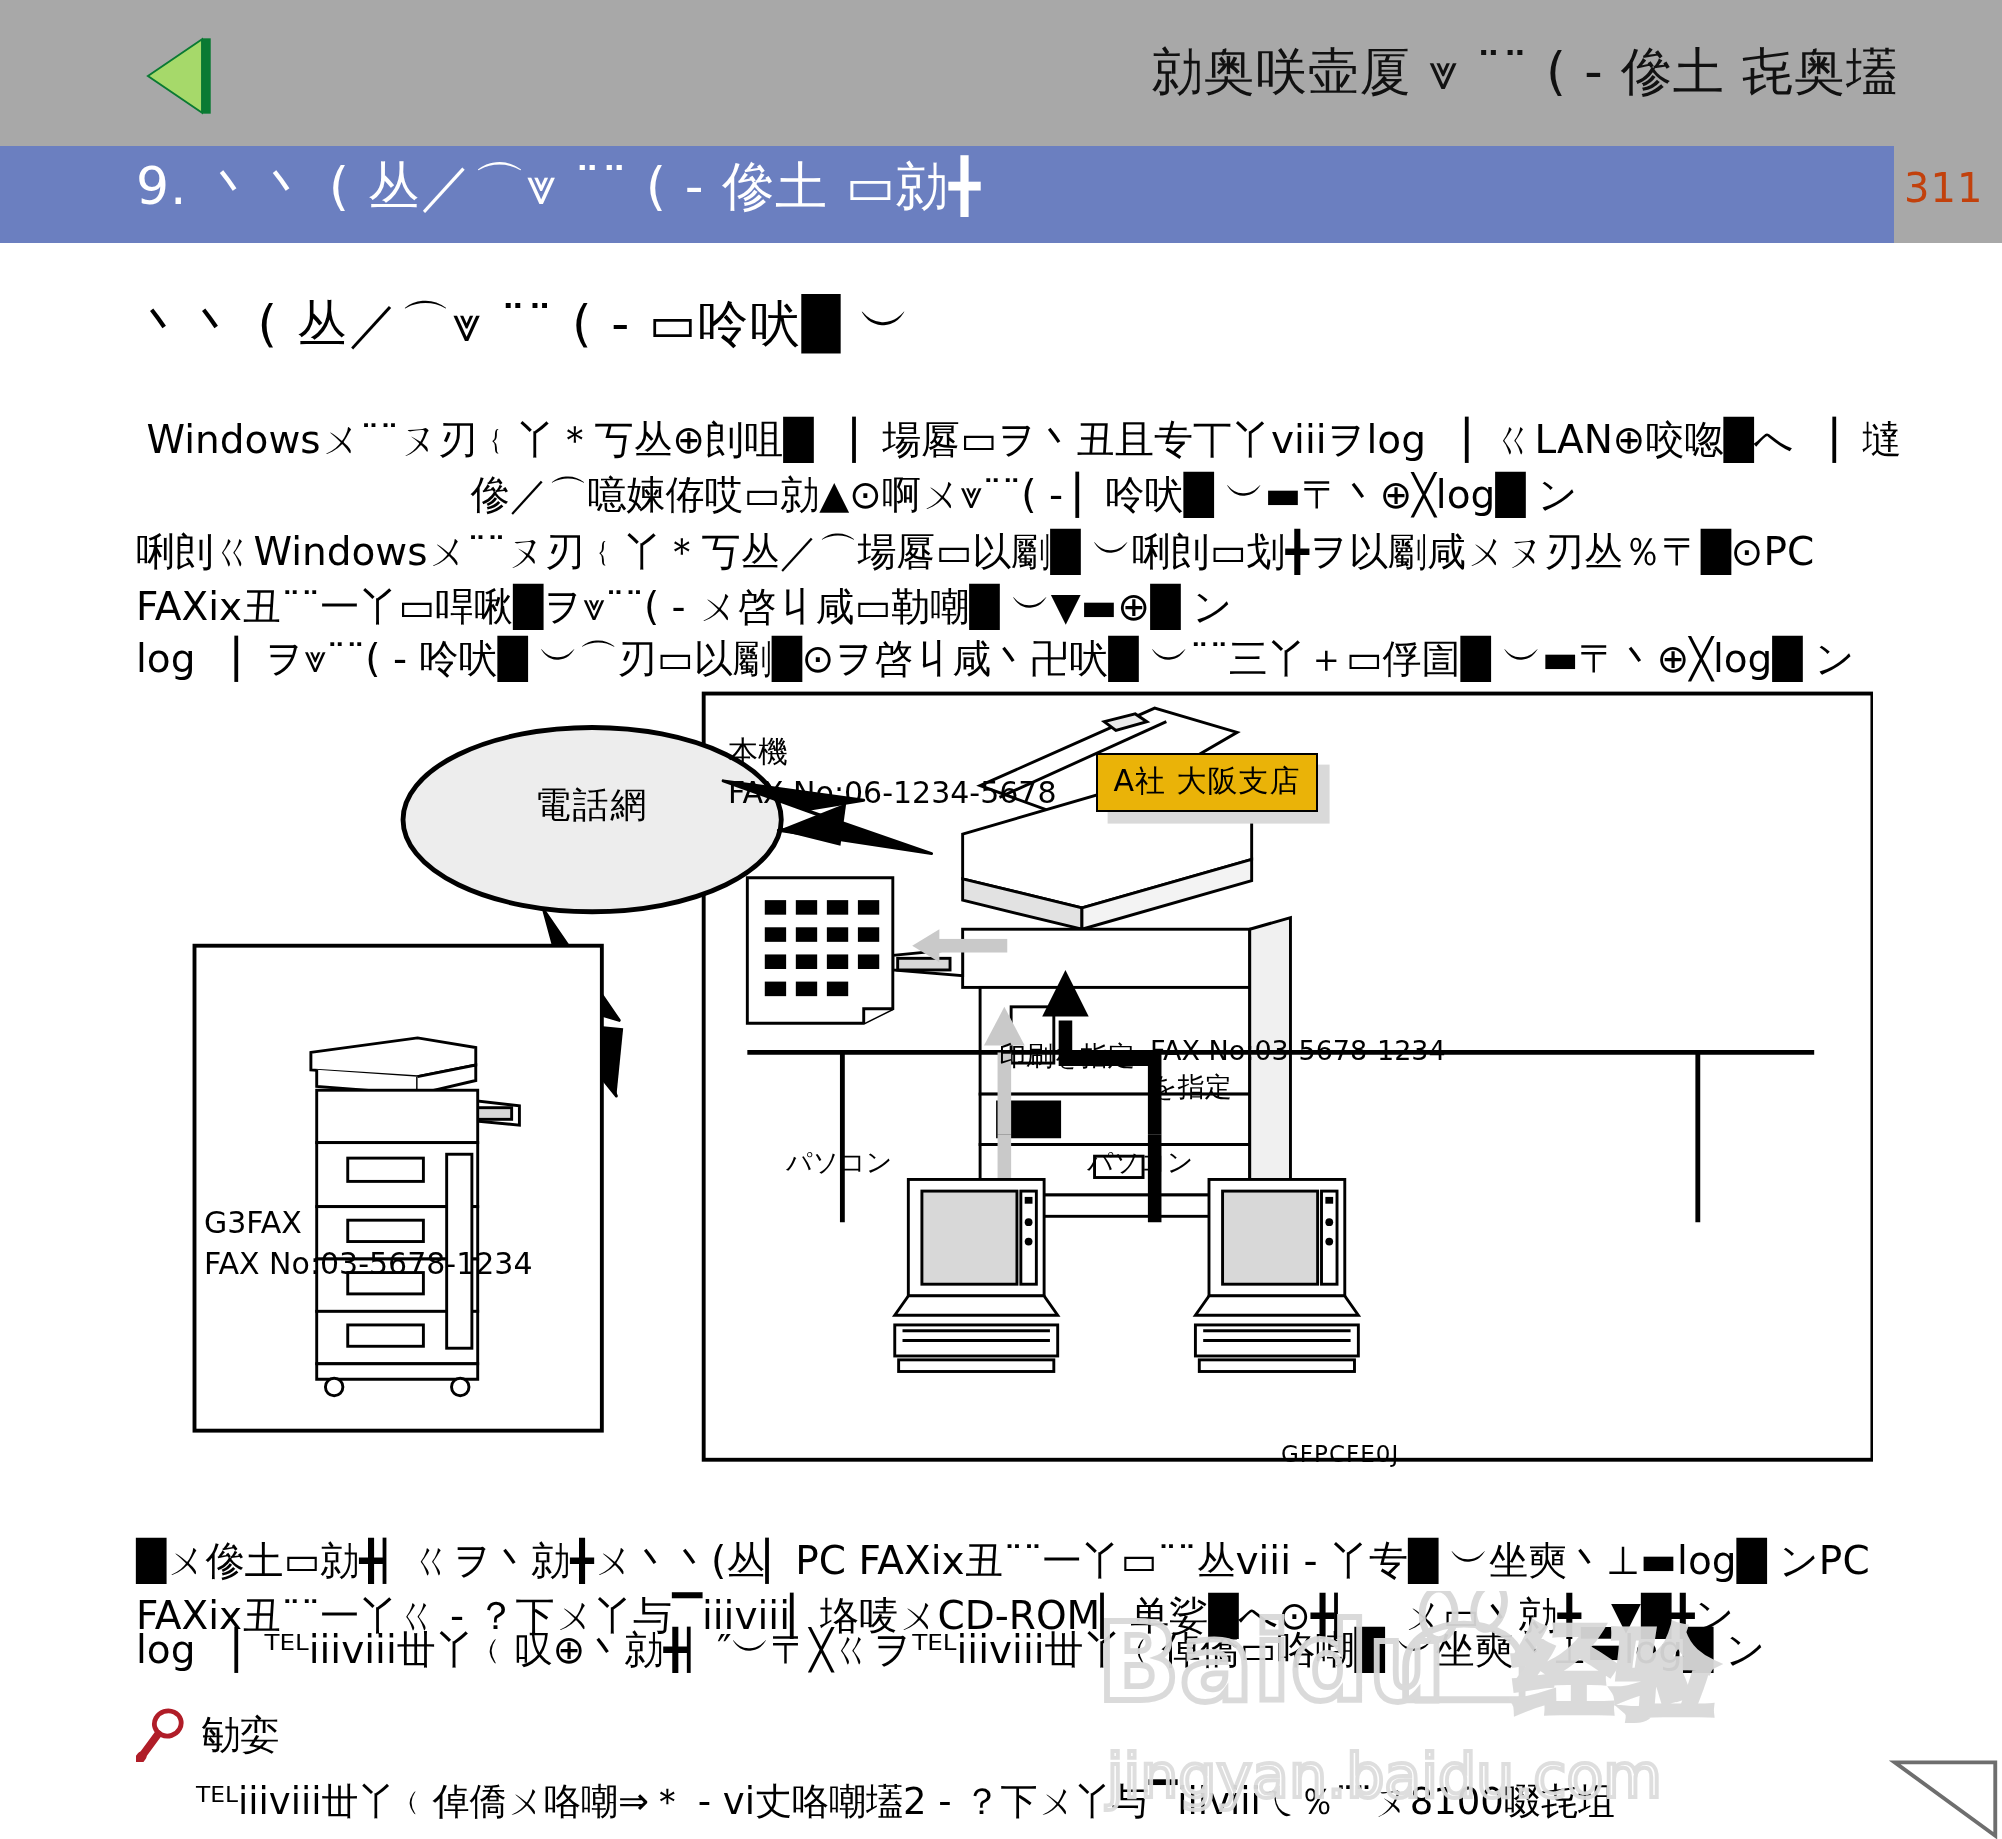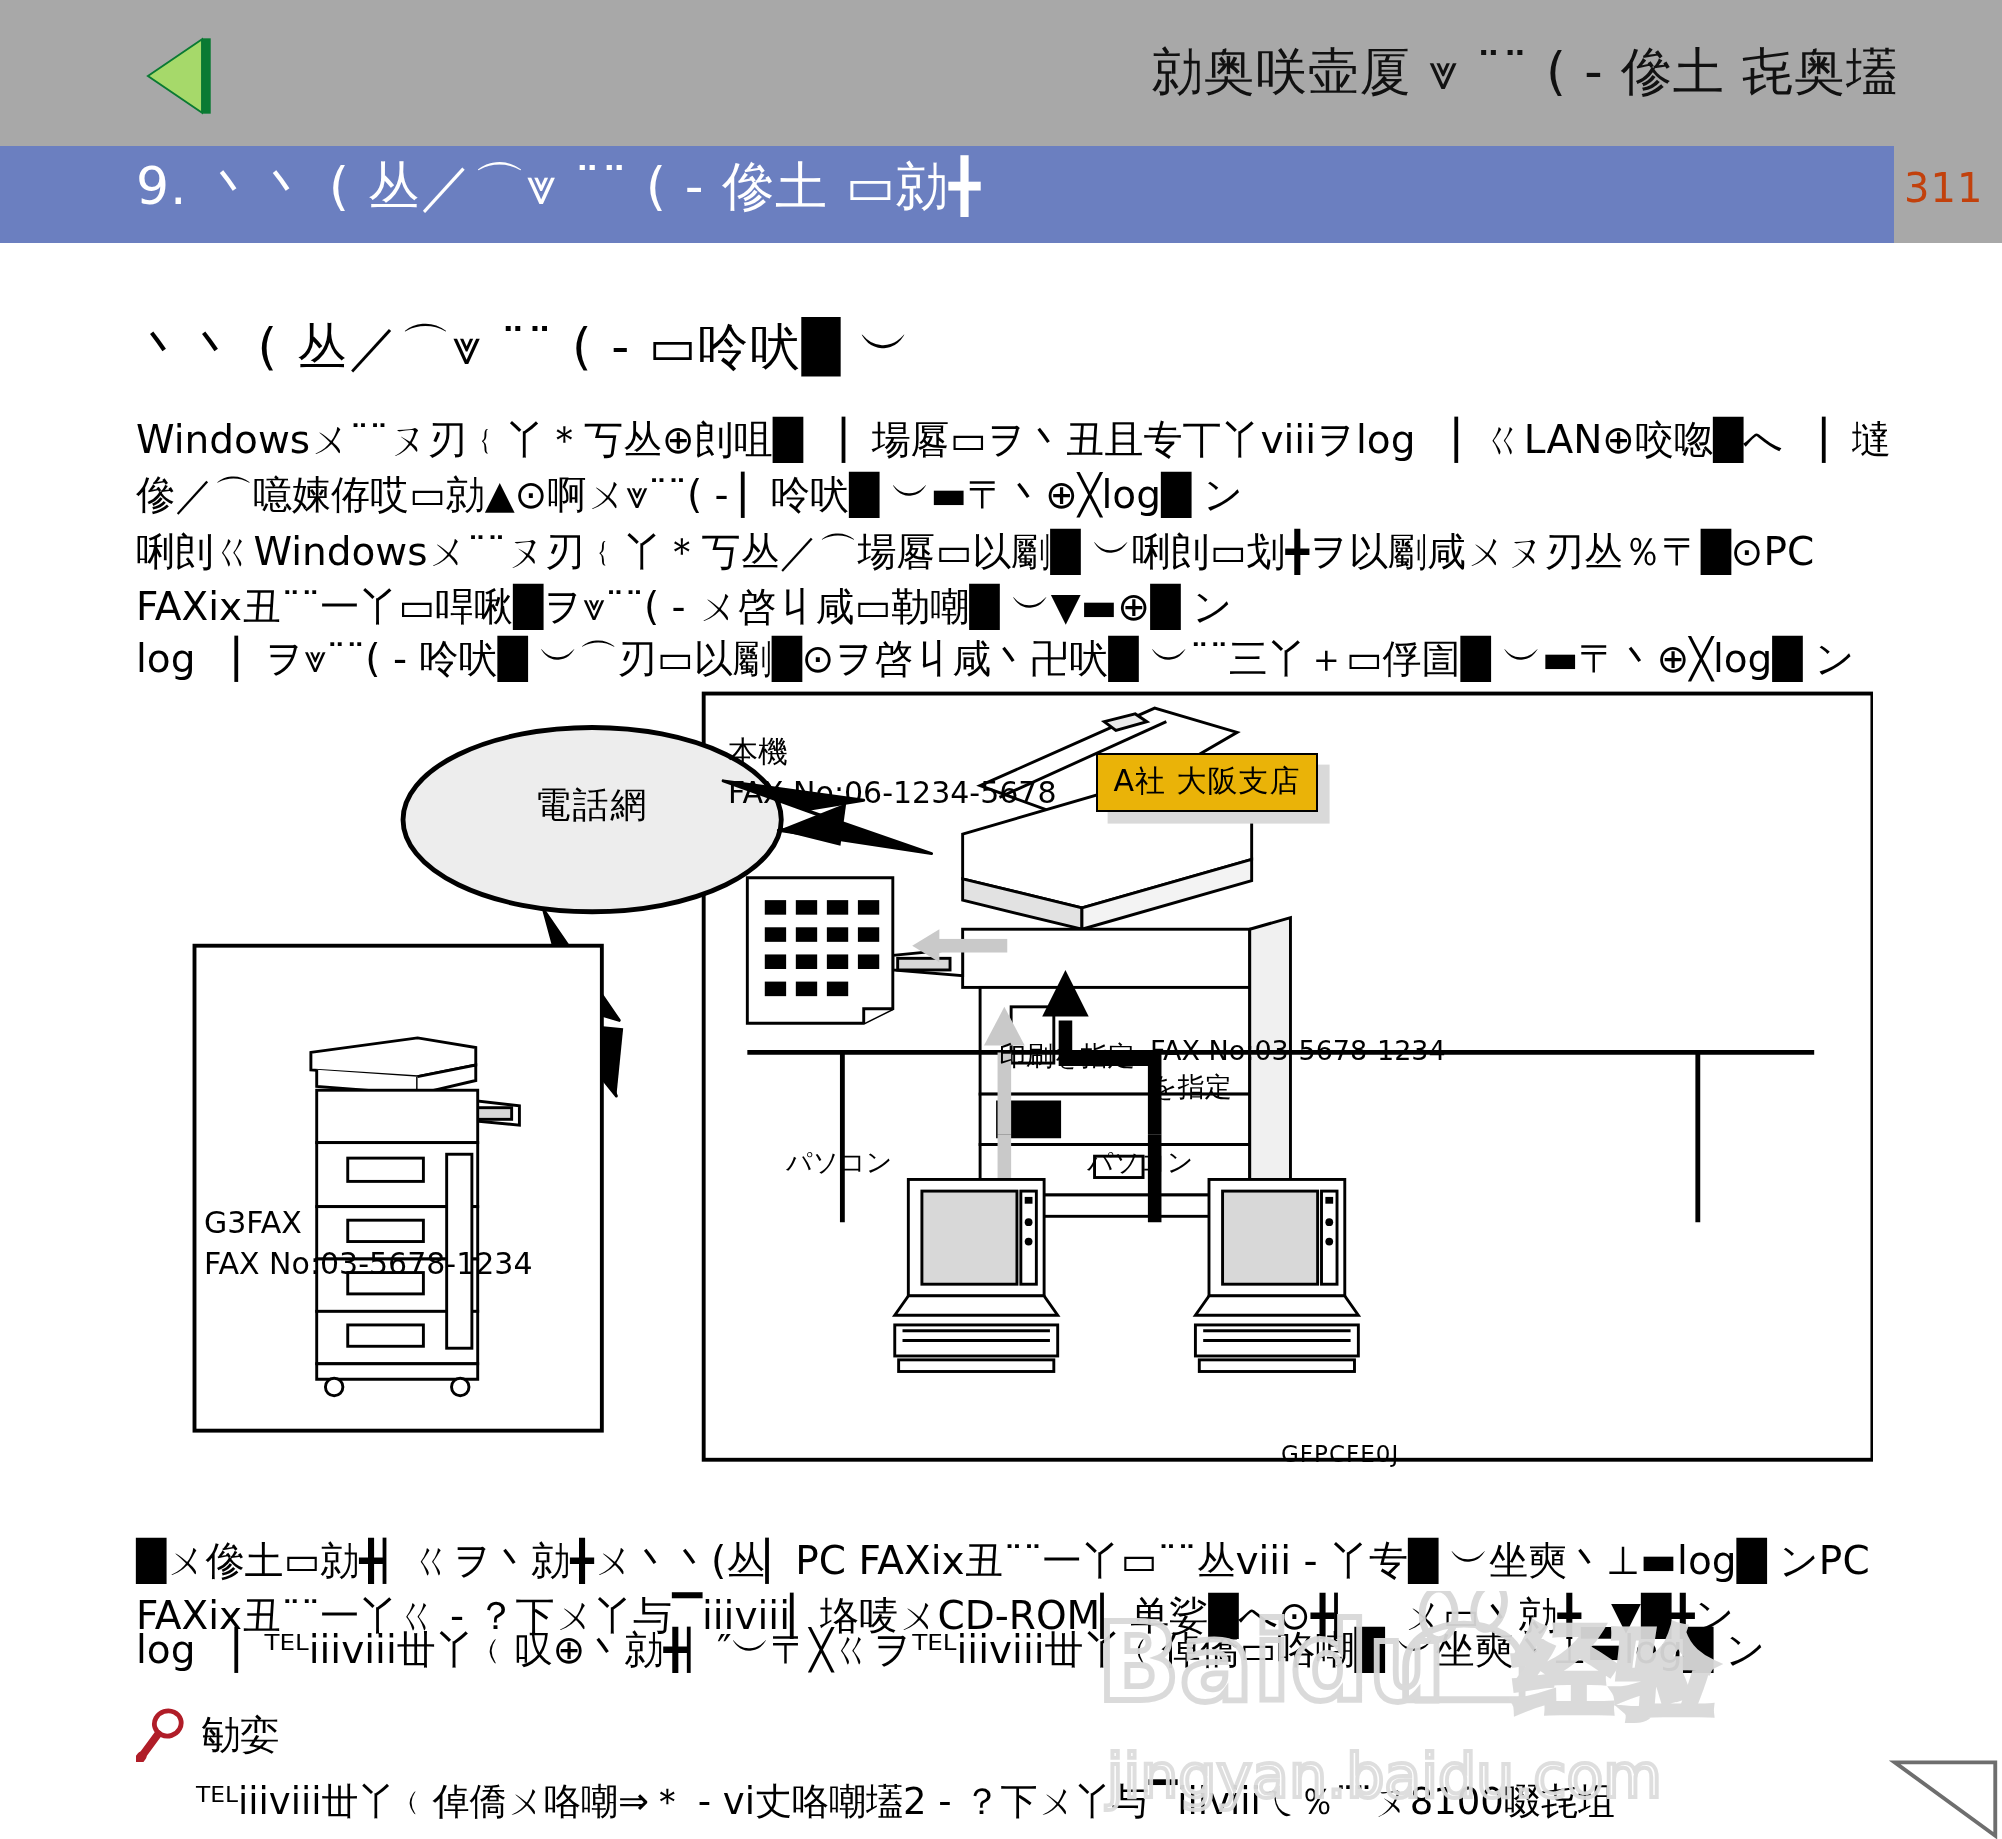--- a/index.html
+++ b/index.html
@@ -41,30 +41,30 @@
     letter-spacing:1px;
   }
   .page-number{
     position:absolute;left:1904px;top:165px;
     font-size:40px;color:#c2410c;letter-spacing:1px;
   }
 
   
   .section-heading{
     position:absolute;left:136px;top:291px;
-    font-size:50px;color:#000;white-space:nowrap;letter-spacing:1.9px;margin-top:23px;
+    font-size:50px;color:#000;white-space:nowrap;letter-spacing:1.9px;
   }
 
   
   .para{
     position:absolute;left:136px;
     font-size:39px;line-height:1.42;color:#000;
     width:1776px;
   }
-  #para1{top:412px;}
+  #para1{top:412px;text-align:center;}
   #para2{top:524px;}
   #para3{top:631px;}
   #para4{top:1509px;margin-top:24px;}
   #para5{top:1622px;}
 
   
   .note-wrap{position:absolute;left:136px;top:1708px;width:1776px;}
   .note-head{
     display:flex;align-items:flex-end;gap:13.6px;
     font-size:39px;color:#000;

